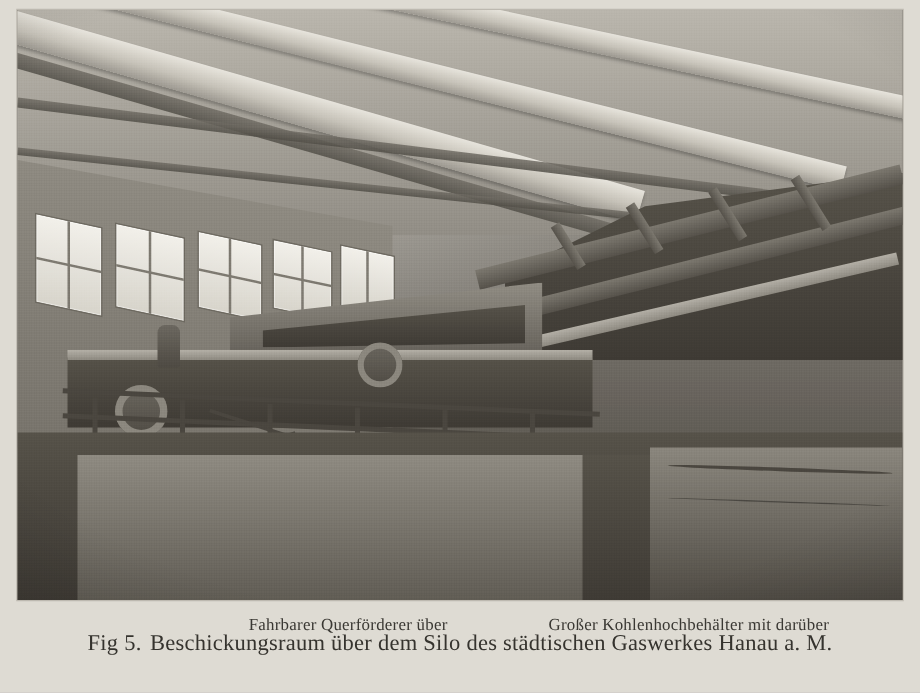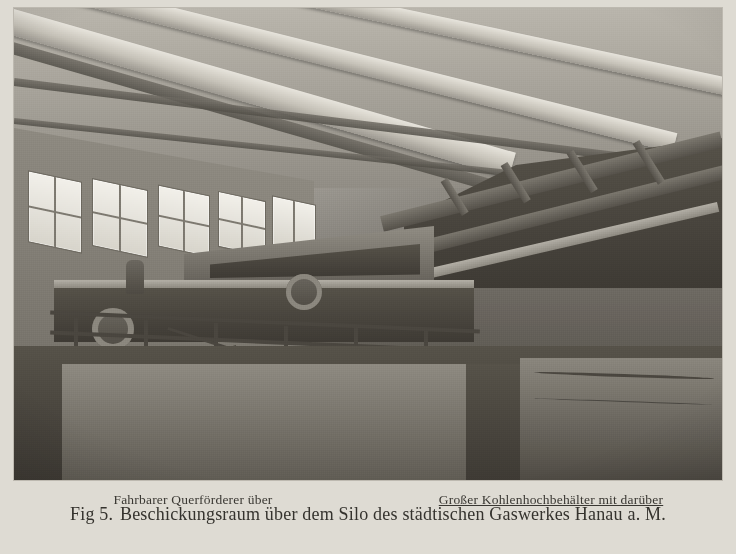--- a/index.html
+++ b/index.html
@@ -134,22 +134,22 @@
     justify-content: space-between;
   }
   .cap-col {
     width: 330px;
     text-align: center;
     font-size: 13.5px;
     line-height: 1.18;
     color: #3a3833;
     letter-spacing: .2px;
   }
-  .cap-col.left { margin-left: 14px; }
-  .cap-col.right { margin-right: 6px; text-decoration: underline; }
+  .cap-col.left { margin-left: 14px; text-align: right; }
+  .cap-col.right { margin-right: 6px; }
   .fig-line {
     position: absolute;
     left: 14px;
     top: 504px;
     width: 708px;
     text-align: center;
     font-size: 18px;
     color: #35332e;
     letter-spacing: .2px;
   }

